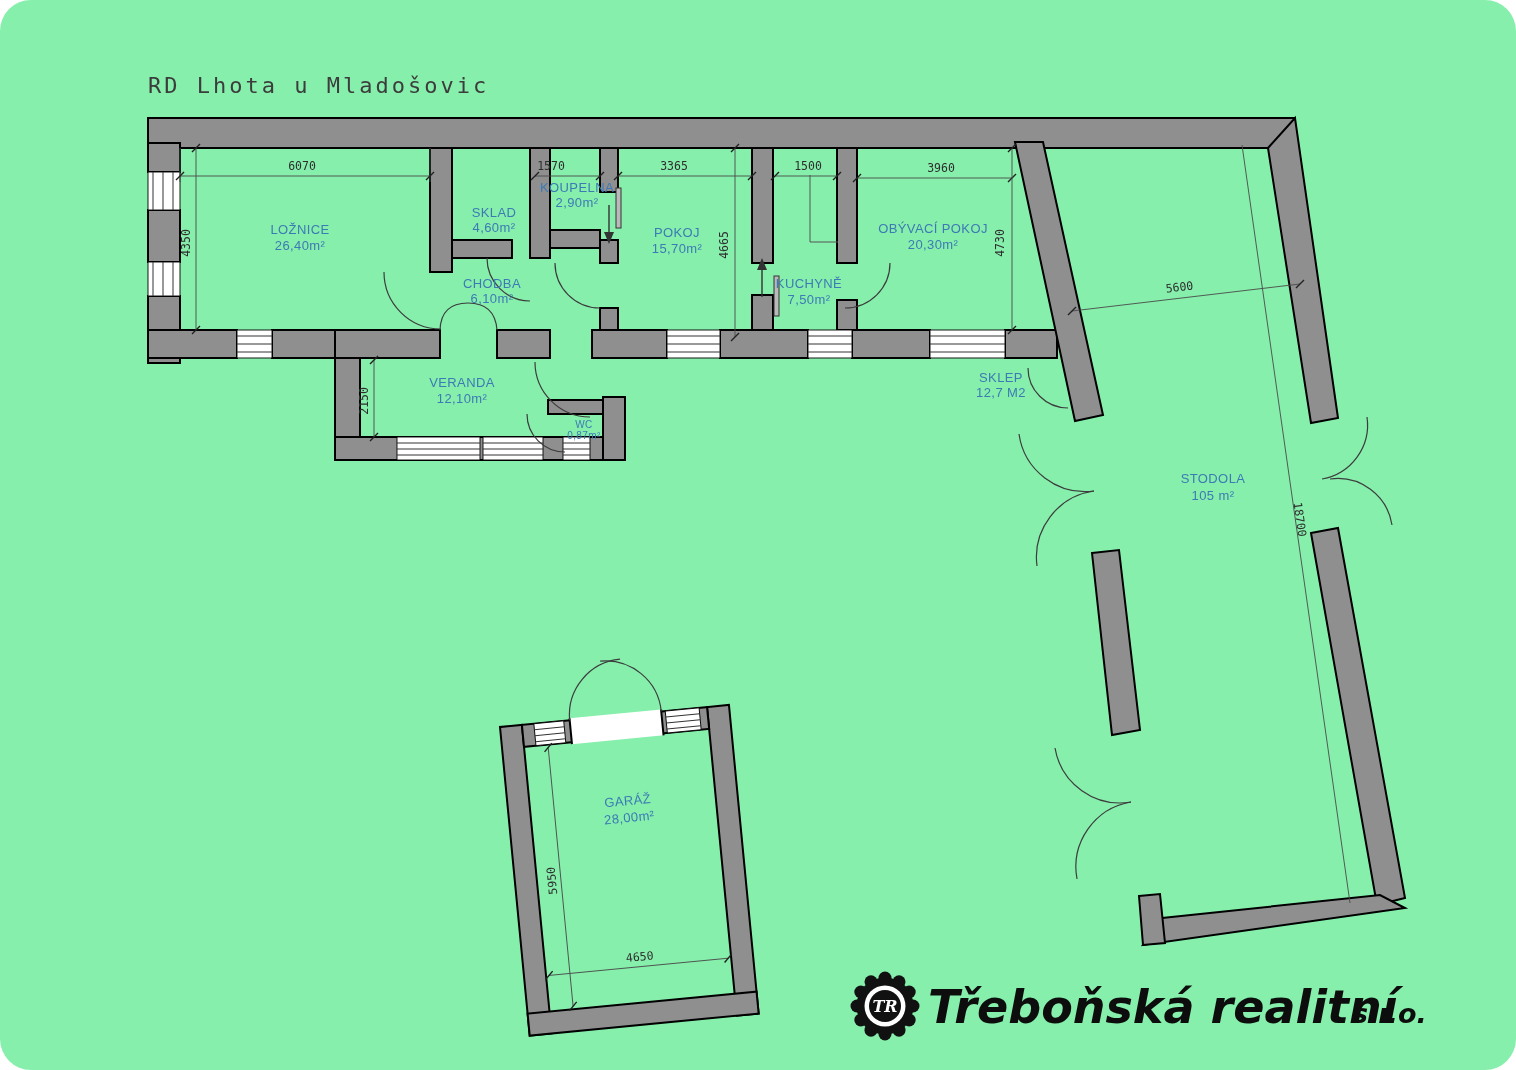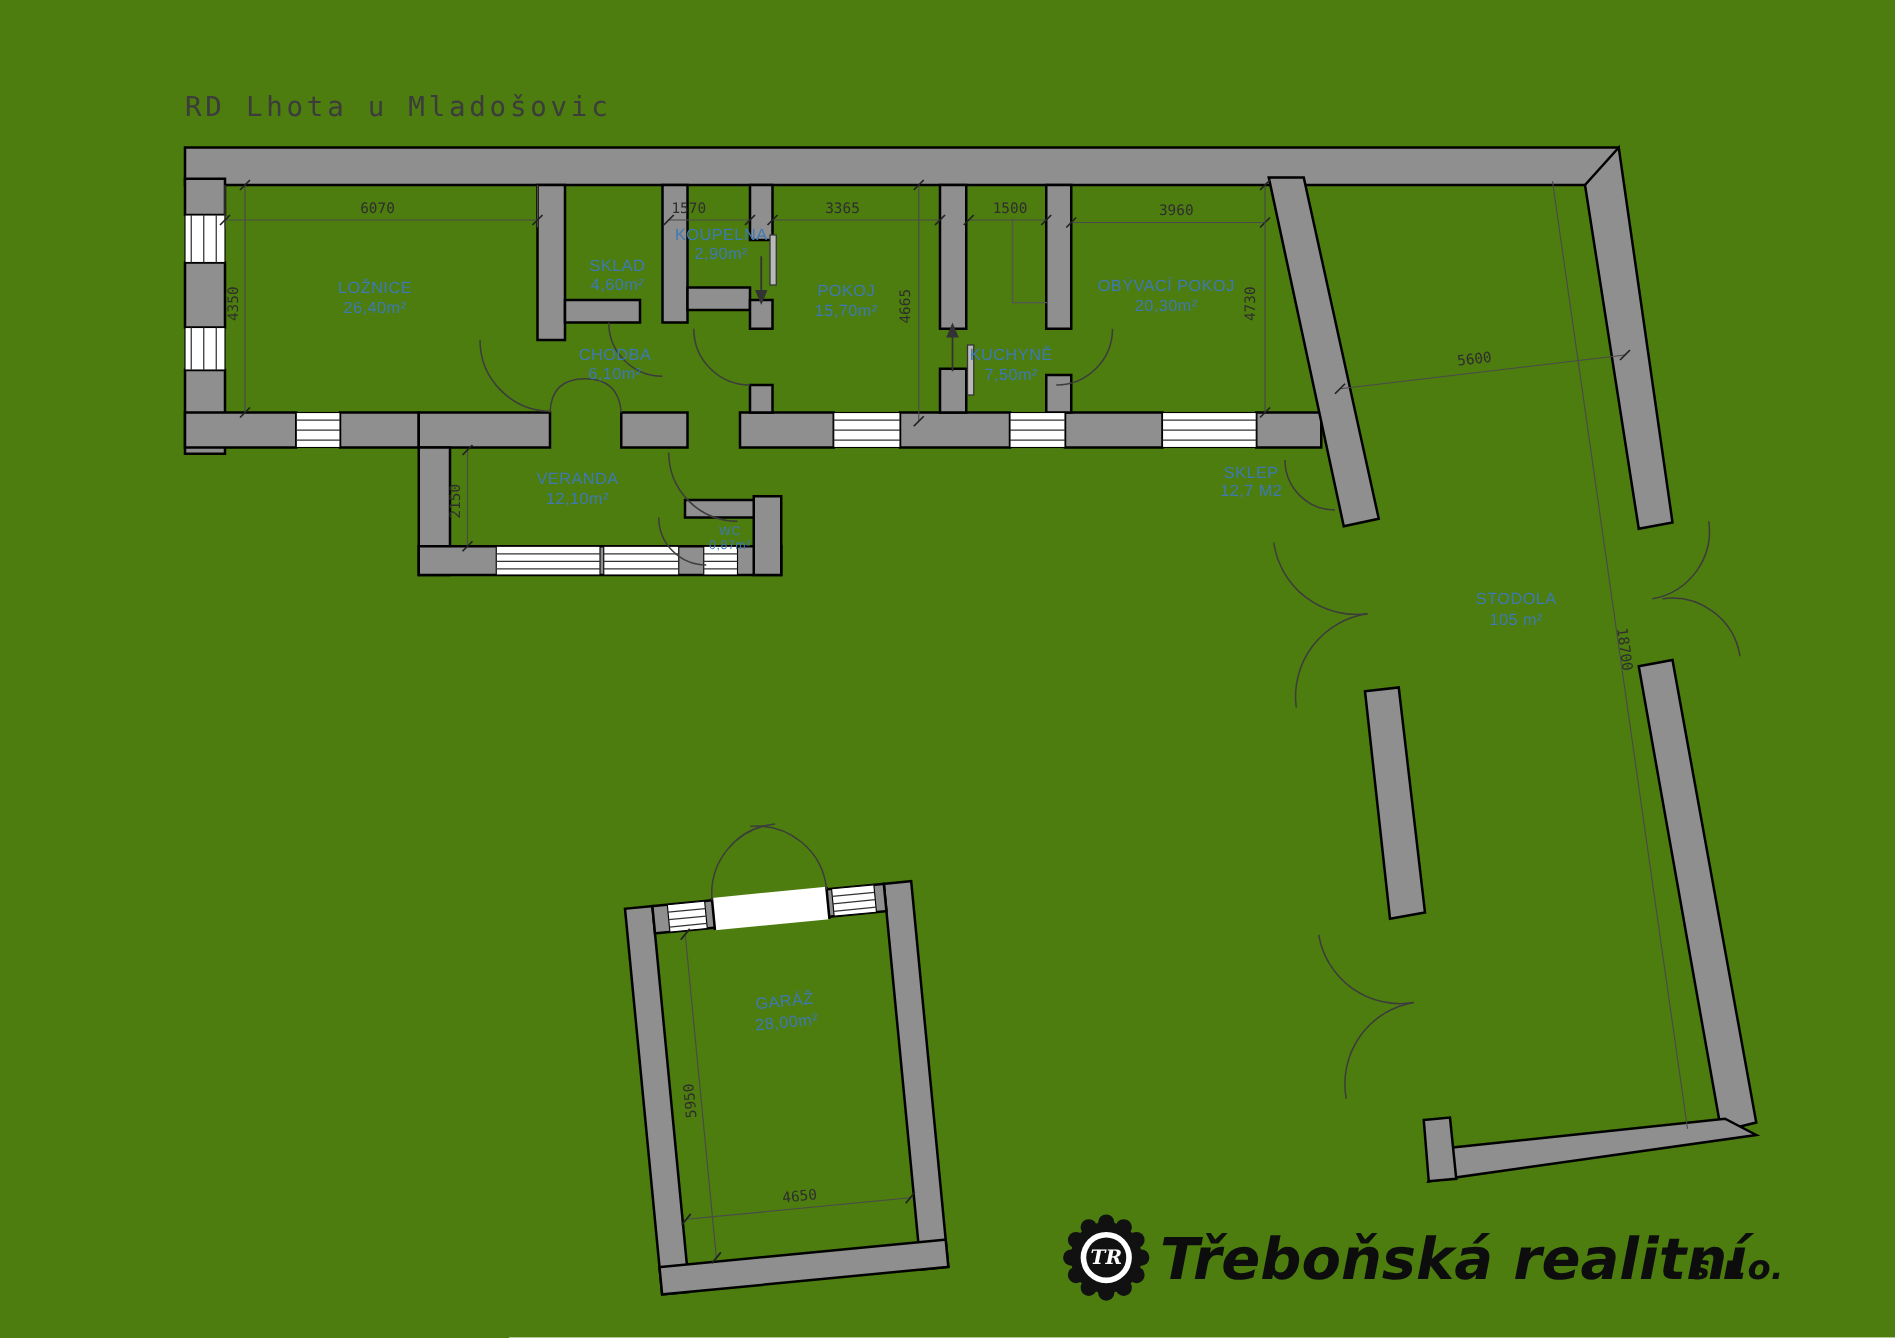--- a/index.html
+++ b/index.html
@@ -1,17 +1,17 @@
 <!DOCTYPE html>
 <html><head>
 <meta charset="utf-8">
 <style>
   html,body{margin:0;padding:0;background:#ffffff;}
-  .page{position:relative;width:1516px;height:1070px;background:#4d7c0f;overflow:hidden;
-        font-family:"Liberation Sans",sans-serif;}
+  .page{position:relative;width:1516px;height:1070px;background:#86efac;overflow:hidden;
+        font-family:"Liberation Sans",sans-serif;border-radius:31px;}
   svg{position:absolute;left:0;top:0;}
   .wall{fill:#8f8f8f;stroke:#000;stroke-width:2;}
   .win{fill:#ffffff;stroke:#000;stroke-width:0.9;}
   .winline{stroke:#333;stroke-width:1;}
   .arc{fill:none;stroke:#3c3c3c;stroke-width:1.2;}
   .dimline{stroke:#4a4a4a;stroke-width:0.9;fill:none;}
   .tick{stroke:#222;stroke-width:1.4;}
   .leaf{fill:#b9b9b9;stroke:#333;stroke-width:1;}
   .flue{stroke:#555;stroke-width:1;fill:none;}
   text.room-name, text.room-area{fill:#3d7ab5;font-size:13px;letter-spacing:.4px;

